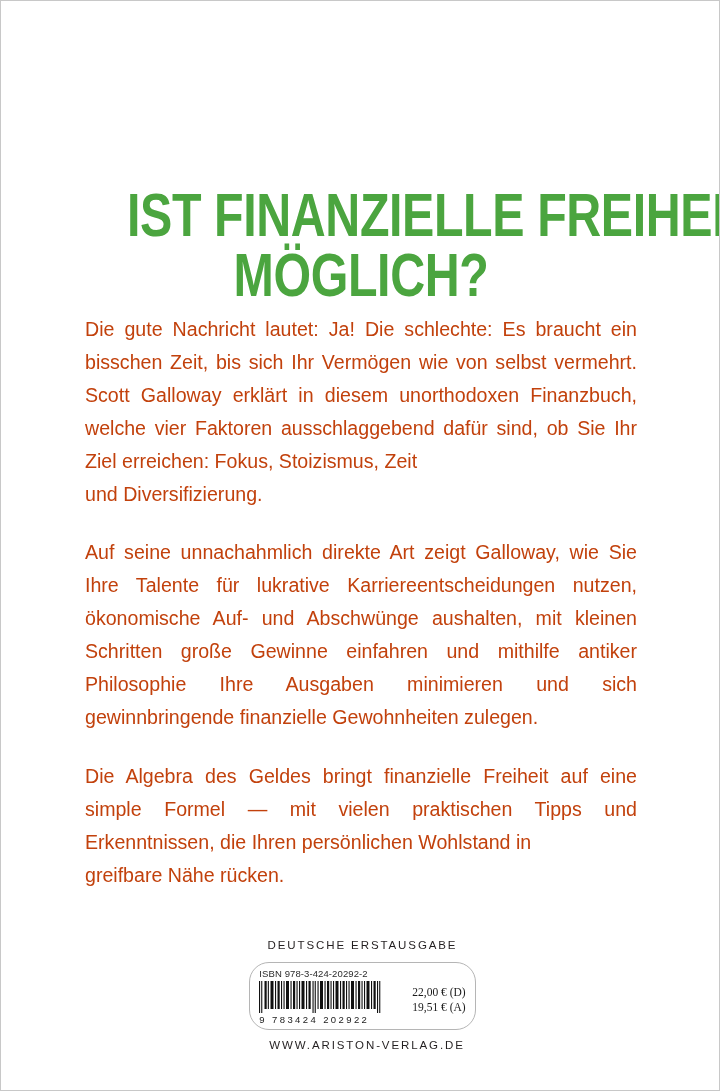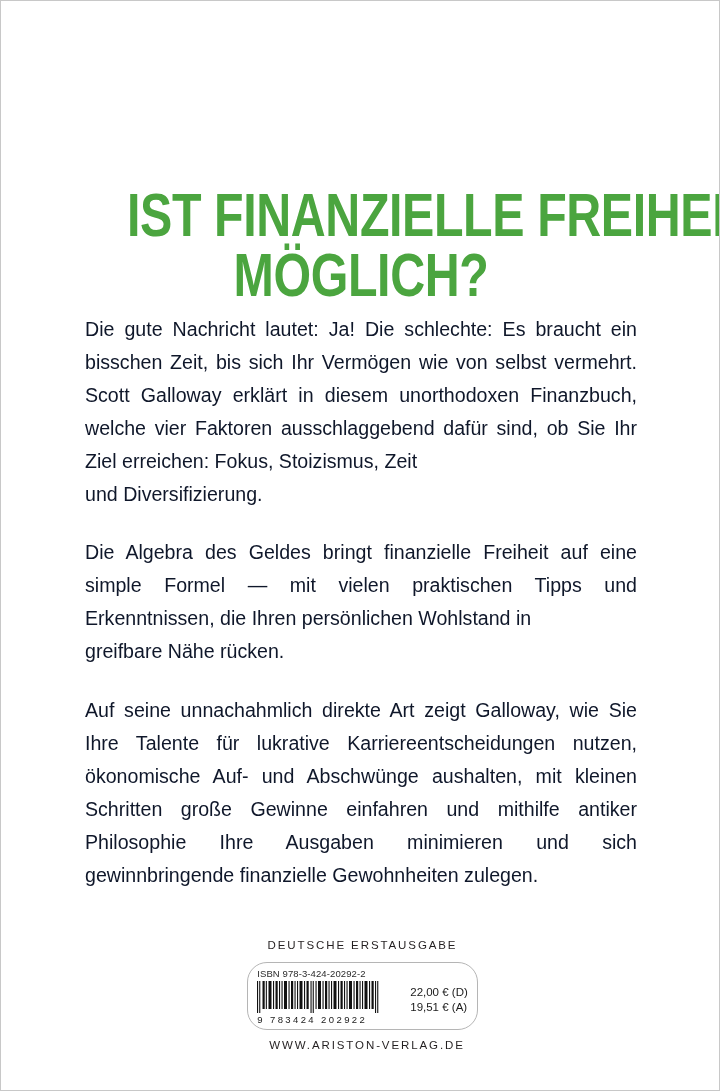--- a/index.html
+++ b/index.html
@@ -44,21 +44,21 @@
 
   
   .copy {
     position: absolute;
     top: 312px;
     left: 84px;
     width: 552px;
   }
   .para {
     margin: 0 0 26px 0;
-    color: #0f172a;
+    color: #c2410c;
     font-size: 19.6px;
     line-height: 1.68;
     text-align: justify;
     text-justify: inter-word;
     hyphens: manual;
   }
   .para:last-child { margin-bottom: 0; }
   .para .last-line {
     display: block;
   }
@@ -113,20 +113,21 @@
   }
   .prices {
     padding-left: 9px;
     padding-top: 4px;
     white-space: nowrap;
   }
   .prices div {
     font-size: 11.5px;
     color: #1a1a1a;
     line-height: 1.32;
+    font-family: Liberation Serif, serif;
   }
   .url {
     margin-top: 9px;
     color: #231f20;
     font-size: 11.5px;
     letter-spacing: 1.9px;
     padding-left: 9px;
   }
 </style>
 </head>
@@ -137,25 +138,25 @@
   <h1 class="headline">
     <span class="hl-line">IST FINANZIELLE FREIHEIT</span>
     <span class="hl-line">MÖGLICH?</span>
   </h1>
 
   <div class="copy">
     <p class="para">
       <span>Die gute Nachricht lautet: Ja! Die schlechte: Es braucht ein bisschen Zeit, bis sich Ihr Vermögen wie von selbst vermehrt. Scott Galloway erklärt in diesem unorthodoxen Finanzbuch, welche vier Faktoren ausschlaggebend dafür sind, ob Sie Ihr Ziel erreichen: Fokus, Stoizismus, Zeit</span>
       <span class="last-line">und  Diversifizierung.</span>
     </p>
+    <p class="para">Auf seine unnachahmlich direkte Art zeigt Galloway, wie Sie Ihre Talente für lukrative Karriereentscheidungen nutzen, ökonomische Auf- und Abschwünge aushalten, mit kleinen Schritten große Gewinne einfahren und mithilfe antiker Philosophie Ihre Ausgaben minimieren und sich gewinnbringende finanzielle Gewohnheiten zulegen.</p>
     <p class="para">
       <span>Die Algebra des Geldes bringt finanzielle Freiheit auf eine simple Formel — mit vielen praktischen Tipps und Erkenntnissen, die Ihren persönlichen Wohlstand in</span>
       <span class="last-line">greifbare Nähe rücken.</span>
     </p>
-    <p class="para">Auf seine unnachahmlich direkte Art zeigt Galloway, wie Sie Ihre Talente für lukrative Karriereentscheidungen nutzen, ökonomische Auf- und Abschwünge aushalten, mit kleinen Schritten große Gewinne einfahren und mithilfe antiker Philosophie Ihre Ausgaben minimieren und sich gewinnbringende finanzielle Gewohnheiten zulegen.</p>
   </div>
 
   <div class="footer">
 
     <div class="edition">DEUTSCHE ERSTAUSGABE</div>
 
     <div class="barcode-block">
       <div class="isbn">ISBN 978-3-424-20292-2</div>
       <div class="barcode-row">
         <div class="barcode-art">

